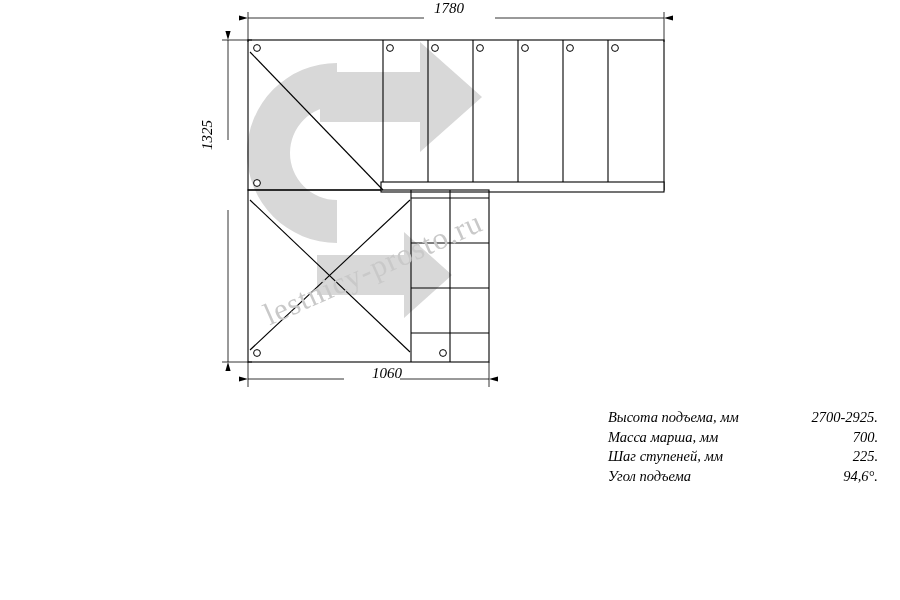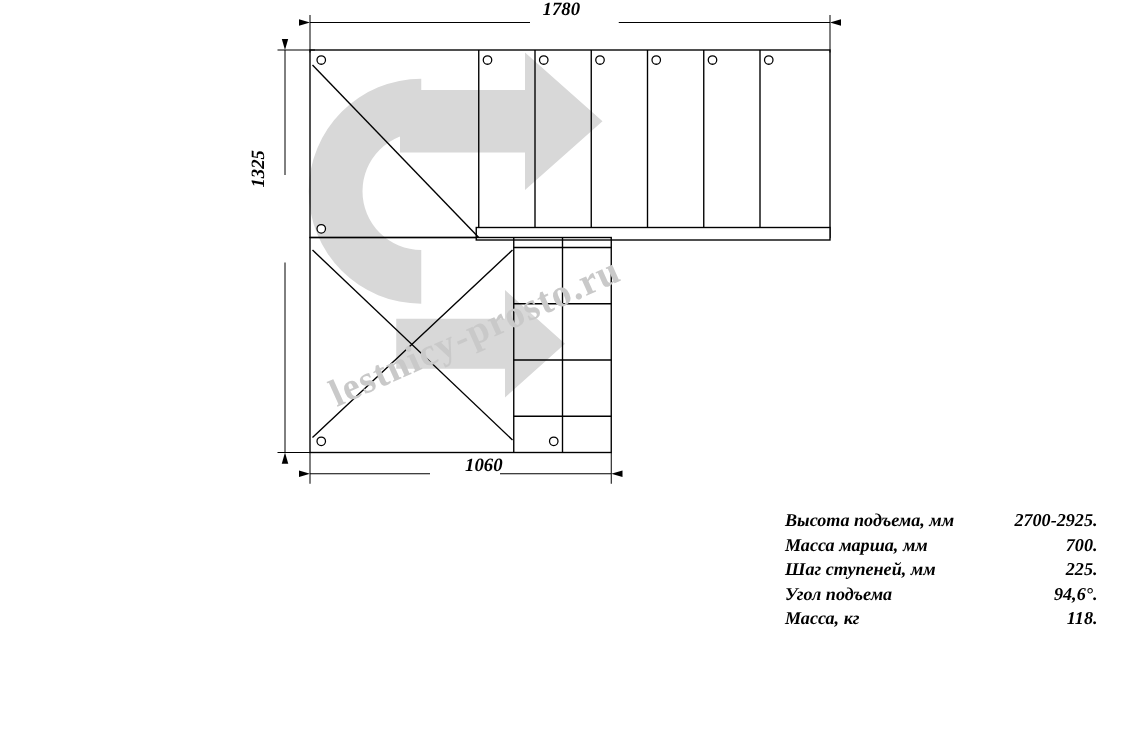--- a/index.html
+++ b/index.html
@@ -13,21 +13,20 @@
     position: relative;
     overflow: hidden;
     font-family: "Liberation Serif", serif;
     color: #1a1a1a;
   }
   #drawing-root {
     position: absolute;
     left: 0; top: 0;
     width: 900px;
     height: 600px;
-    font-weight: bold;
   }
   svg.plan {
     position: absolute;
     left: 0; top: 0;
     width: 900px;
     height: 600px;
   }
   .spec-table {
     position: absolute;
     left: 608px;
@@ -38,21 +37,20 @@
     font-size: 14.5px;
     color: #000;
   }
   .spec-row {
     display: flex;
     justify-content: space-between;
     align-items: baseline;
     line-height: 19.5px;
     height: 19.5px;
     white-space: nowrap;
-    margin-left: 20px;
   }
   .spec-label {
     text-align: left;
   }
   .spec-value {
     text-align: center;
   }
   .dim-label {
     position: absolute;
     font-family: "Liberation Serif", serif;
@@ -188,19 +186,15 @@
       <span class="spec-value">700.</span>
     </div>
     <div class="spec-row">
       <span class="spec-label">Шаг ступеней, мм</span>
       <span class="spec-value">225.</span>
     </div>
     <div class="spec-row">
       <span class="spec-label">Угол подъема</span>
       <span class="spec-value">94,6°.</span>
     </div>
-    <div class="spec-row">
-      <span class="spec-label">Масса, кг</span>
-      <span class="spec-value">118.</span>
-    </div>
   </div>
 
 </div>
 
 </body></html>

